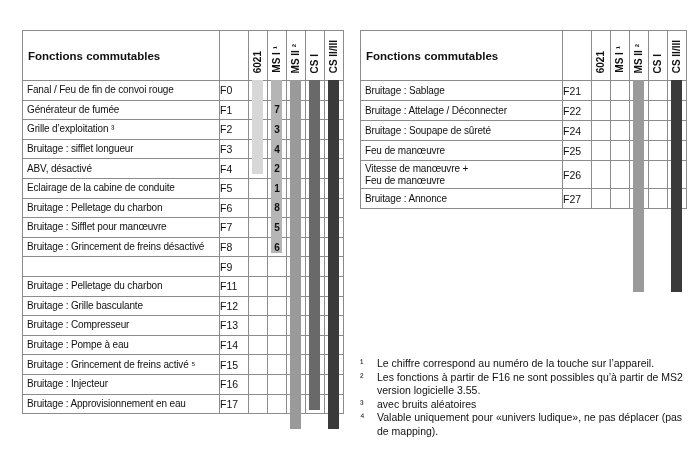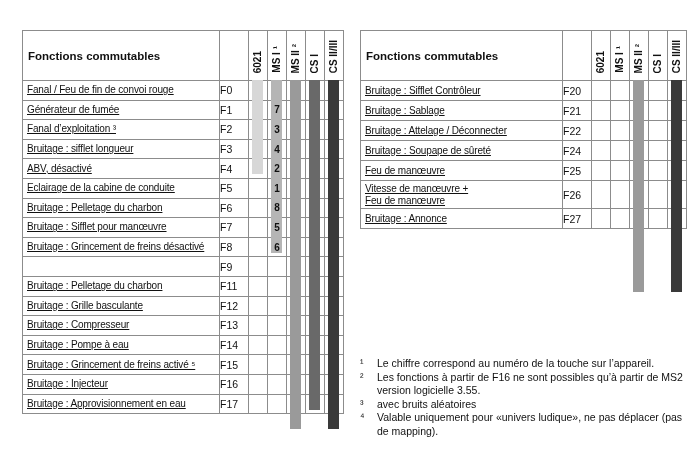--- a/index.html
+++ b/index.html
@@ -23,21 +23,21 @@
     font-size:11.5px; height:50px; font-weight:bold;
   }
   th.rot { vertical-align:bottom; text-align:center; padding:0 0 3px 0; }
   .vlabel {
     display:inline-block; writing-mode:vertical-rl; transform:rotate(180deg);
     font-weight:bold; font-size:10px; line-height:1.05; white-space:nowrap;
   }
 
   td.name {
     padding:1px 4px; font-size:10px; letter-spacing:-0.15px;
-    line-height:12px; white-space:nowrap; overflow:hidden; vertical-align:middle;text-decoration:underline;
+    line-height:12px; white-space:nowrap; overflow:hidden; vertical-align:middle;
   }
   #right-wrap td.name { white-space:pre-line; }
   td.code { font-size:10.5px; vertical-align:middle; }
   td.nw   { text-align:center; font-size:10px; font-weight:bold; vertical-align:middle; }
   td.nw.hasnum { position:relative; z-index:3; }
 
   .t-left  tbody td { height:19.6px; }
   .t-right tbody td { height:20px; }
   .t-right tbody tr.tall td { height:28px; }
 
@@ -91,21 +91,21 @@
           <tr>
             <td class="name">Générateur de fumée</td>
             <td class="code">F1</td>
             <td class="nw"></td>
             <td class="nw hasnum">7</td>
             <td class="nw"></td>
             <td class="nw"></td>
             <td class="nw"></td>
           </tr>
           <tr>
-            <td class="name">Fanal d’exploitation ³</td>
+            <td class="name">Grille d’exploitation ³</td>
             <td class="code">F2</td>
             <td class="nw"></td>
             <td class="nw hasnum">3</td>
             <td class="nw"></td>
             <td class="nw"></td>
             <td class="nw"></td>
           </tr>
           <tr>
             <td class="name">Bruitage : sifflet longueur</td>
             <td class="code">F3</td>
@@ -257,29 +257,20 @@
           <th class="title">Fonctions commutables</th>
           <th></th>
           <th class="rot"><span class="vlabel">6021</span></th>
           <th class="rot"><span class="vlabel">MS I ¹</span></th>
           <th class="rot"><span class="vlabel">MS II ²</span></th>
           <th class="rot"><span class="vlabel">CS I</span></th>
           <th class="rot"><span class="vlabel">CS II/III</span></th>
         </tr>
       </thead>
       <tbody>
-          <tr>
-            <td class="name">Bruitage : Sifflet Contrôleur</td>
-            <td class="code">F20</td>
-            <td class="nw"></td>
-            <td class="nw"></td>
-            <td class="nw"></td>
-            <td class="nw"></td>
-            <td class="nw"></td>
-          </tr>
           <tr>
             <td class="name">Bruitage : Sablage</td>
             <td class="code">F21</td>
             <td class="nw"></td>
             <td class="nw"></td>
             <td class="nw"></td>
             <td class="nw"></td>
             <td class="nw"></td>
           </tr>
           <tr>

